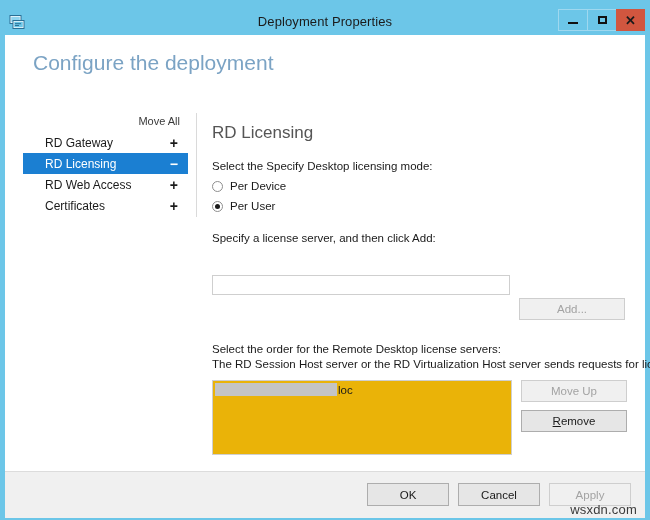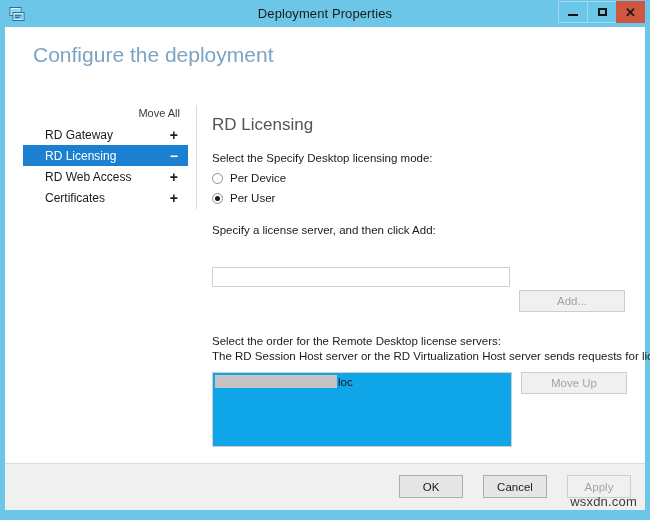--- a/index.html
+++ b/index.html
@@ -25,20 +25,21 @@
     padding: 0 5px 5px 5px;
   }
 
   
   .titlebar {
     position: relative;
     height: 27px;
     background: #6cc6e8;
     display: flex;
     align-items: center;
+    margin-top: 8px;
   }
   .title-icon {
     width: 18px;
     height: 18px;
     margin-left: 3px;
     flex: 0 0 auto;
     position: relative;
   }
   .title-text {
     position: absolute;
@@ -245,21 +246,21 @@
   .list-row {
     display: flex;
     align-items: flex-start;
     gap: 9px;
     margin-top: 9px;
   }
   .listbox {
     width: 300px;
     height: 75px;
     border: 1px solid #cfcfcf;
-    background: #0ea5e9;
+    background: #eab308;
     box-sizing: border-box;
     padding: 1px;
     overflow: hidden;
   }
   .list-item {
     display: flex;
     align-items: center;
     height: 15px;
     font-size: 11.5px;
     color: #1a1a1a;
@@ -294,23 +295,22 @@
     box-sizing: border-box;
   }
   .footer-buttons {
     position: absolute;
     right: 14px;
     top: 11px;
     display: flex;
     gap: 9px;
   }
   .btn-footer {
-    width: 64px;
+    width: 82px;
     height: 23px;
-    margin-left: 11px;
   }
   .watermark {
     position: absolute;
     right: 8px;
     bottom: 1px;
     font-size: 13px;
     color: #3b3b3b;
     font-family: "Liberation Sans", sans-serif;
     letter-spacing: 0.2px;
   }
@@ -410,20 +410,21 @@
       <div class="list-row">
         <div class="listbox">
           <div class="list-item">
             <span class="redaction"></span>
             <span class="list-item-text">loc</span>
           </div>
         </div>
 
         <div class="side-buttons">
           <button class="btn btn-side disabled">Move Up</button>
+          <button class="btn btn-side"><span class="accel">R</span><span>emove</span></button>
         </div>
       </div>
 
     </div>
 
     <div class="footer">
       <div class="footer-buttons">
         <button class="btn btn-footer">OK</button>
         <button class="btn btn-footer">Cancel</button>
         <button class="btn btn-footer disabled">Apply</button>

